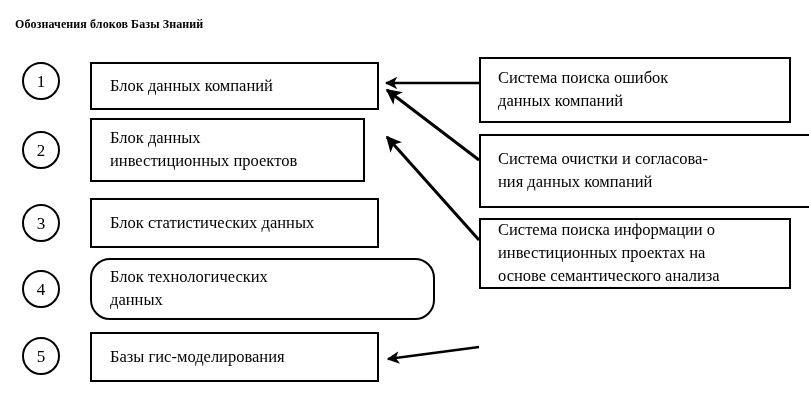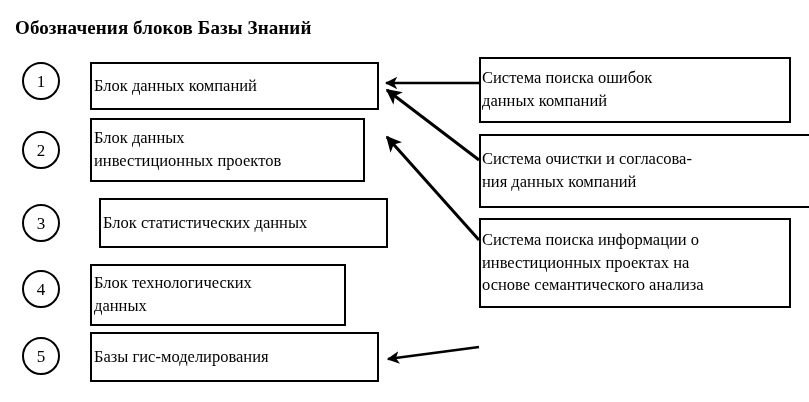--- a/index.html
+++ b/index.html
@@ -13,21 +13,21 @@
     height: 402px;
     background: #ffffff;
     overflow: hidden;
     font-family: "Liberation Serif", "DejaVu Serif", serif;
     color: #000000;
   }
   #title {
     position: absolute;
     left: 15px;
     top: 17px;
-    font-size: 19px;
+    font-size: 12px;
     font-weight: bold;
     letter-spacing: 0.1px;
     white-space: nowrap;
     color: #000000;
   }
   .num-circle {
     position: absolute;
     width: 38px;
     height: 38px;
     border: 2px solid #000000;
@@ -40,31 +40,31 @@
     line-height: 1;
     color: #000000;
   }
   .box {
     position: absolute;
     border: 2.5px solid #000000;
     box-sizing: border-box;
     background: #ffffff;
     display: flex;
     align-items: center;
-    padding-left: 2px;
+    padding-left: 18px;
     padding-right: 8px;
   }
   .box .box-text {
     font-size: 16.5px;
     line-height: 1.38;
     color: #000000;
     white-space: pre-line;
   }
   .box.right-box {
-    padding-left: 1px;
+    padding-left: 17px;
   }
   #arrow-layer {
     position: absolute;
     left: 0;
     top: 0;
     width: 809px;
     height: 402px;
     pointer-events: none;
   }
 </style>
@@ -81,40 +81,40 @@
   <div class="num-circle" style="left:22px; top:270px;">4</div>
   <div class="num-circle" style="left:22px; top:337px;">5</div>
 
   <div class="box left-box" style="left:90px; top:62px; width:289px; height:48px;">
     <span class="box-text">Блок данных компаний</span>
   </div>
   <div class="box left-box" style="left:90px; top:118px; width:275px; height:64px;">
     <span class="box-text">Блок данных
 инвестиционных проектов</span>
   </div>
-  <div class="box left-box" style="left:90px; top:198px; width:289px; height:50px;margin-left:9px;">
+  <div class="box left-box" style="left:90px; top:198px; width:289px; height:50px;">
     <span class="box-text">Блок статистических данных</span>
   </div>
-  <div class="box left-box" style="left:90px; top:264px; width:256px; height:62px;">
+  <div class="box left-box" style="left:90px; top:258px; width:345px; height:62px;border-radius:20px;">
     <span class="box-text">Блок технологических
 данных</span>
   </div>
   <div class="box left-box" style="left:90px; top:332px; width:289px; height:50px;">
     <span class="box-text">Базы гис-моделирования</span>
   </div>
 
   <div class="box right-box" style="left:479px; top:57px; width:312px; height:66px;">
     <span class="box-text">Система поиска ошибок
 данных компаний</span>
   </div>
   <div class="box right-box" style="left:479px; top:134px; width:345px; height:74px;">
     <span class="box-text">Система очистки и согласова-
 ния данных компаний</span>
   </div>
-  <div class="box right-box" style="left:479px; top:218px; width:312px; height:90px;">
+  <div class="box right-box" style="left:479px; top:218px; width:312px; height:71px;">
     <span class="box-text">Система поиска информации о
 инвестиционных проектах на
 основе семантического анализа</span>
   </div>
 
   <svg id="arrow-layer" viewBox="0 0 809 402">
     <defs>
       <marker id="ah" viewBox="0 0 10 10" refX="9" refY="5" markerWidth="5.2" markerHeight="5.2" orient="auto-start-reverse">
         <path d="M 0 0 L 10 5 L 0 10 L 2.6 5 z" fill="#000000"></path>
       </marker>

